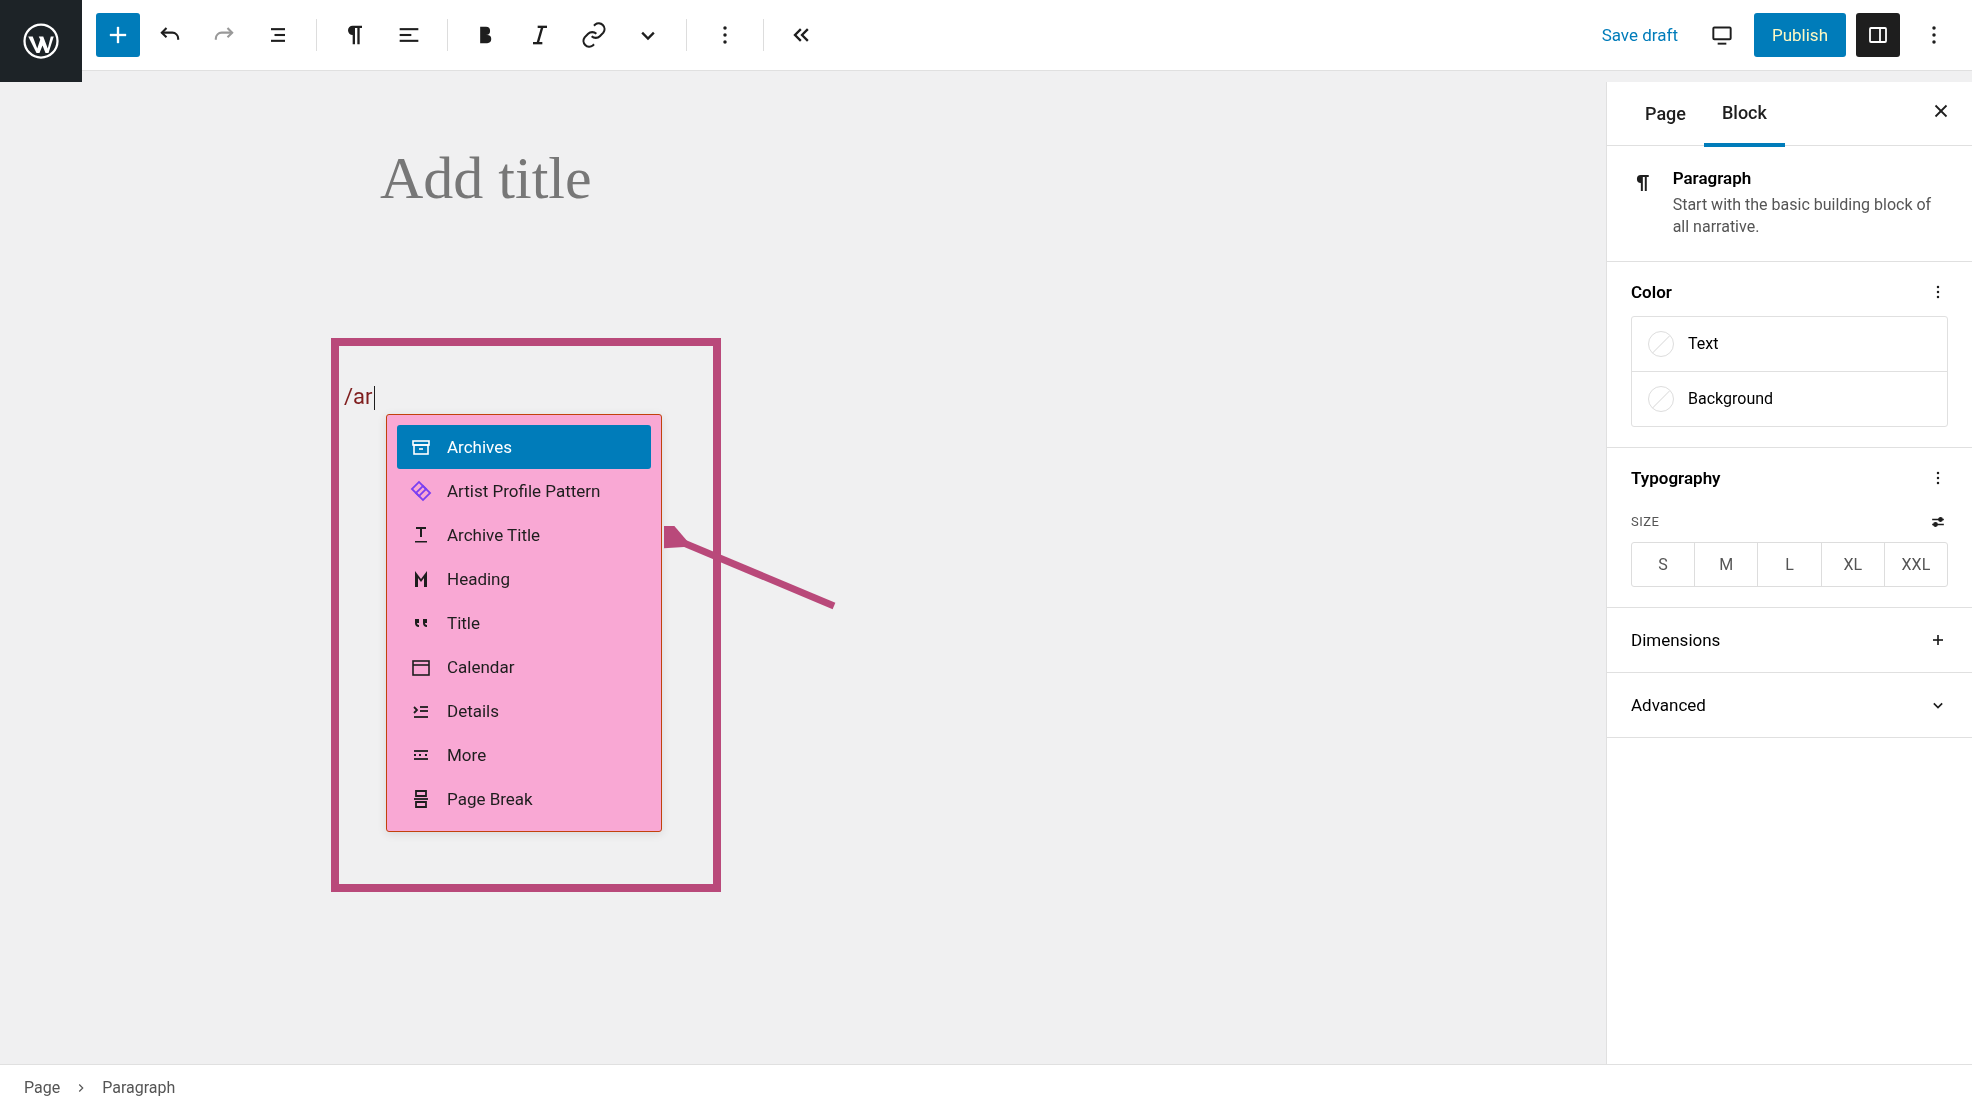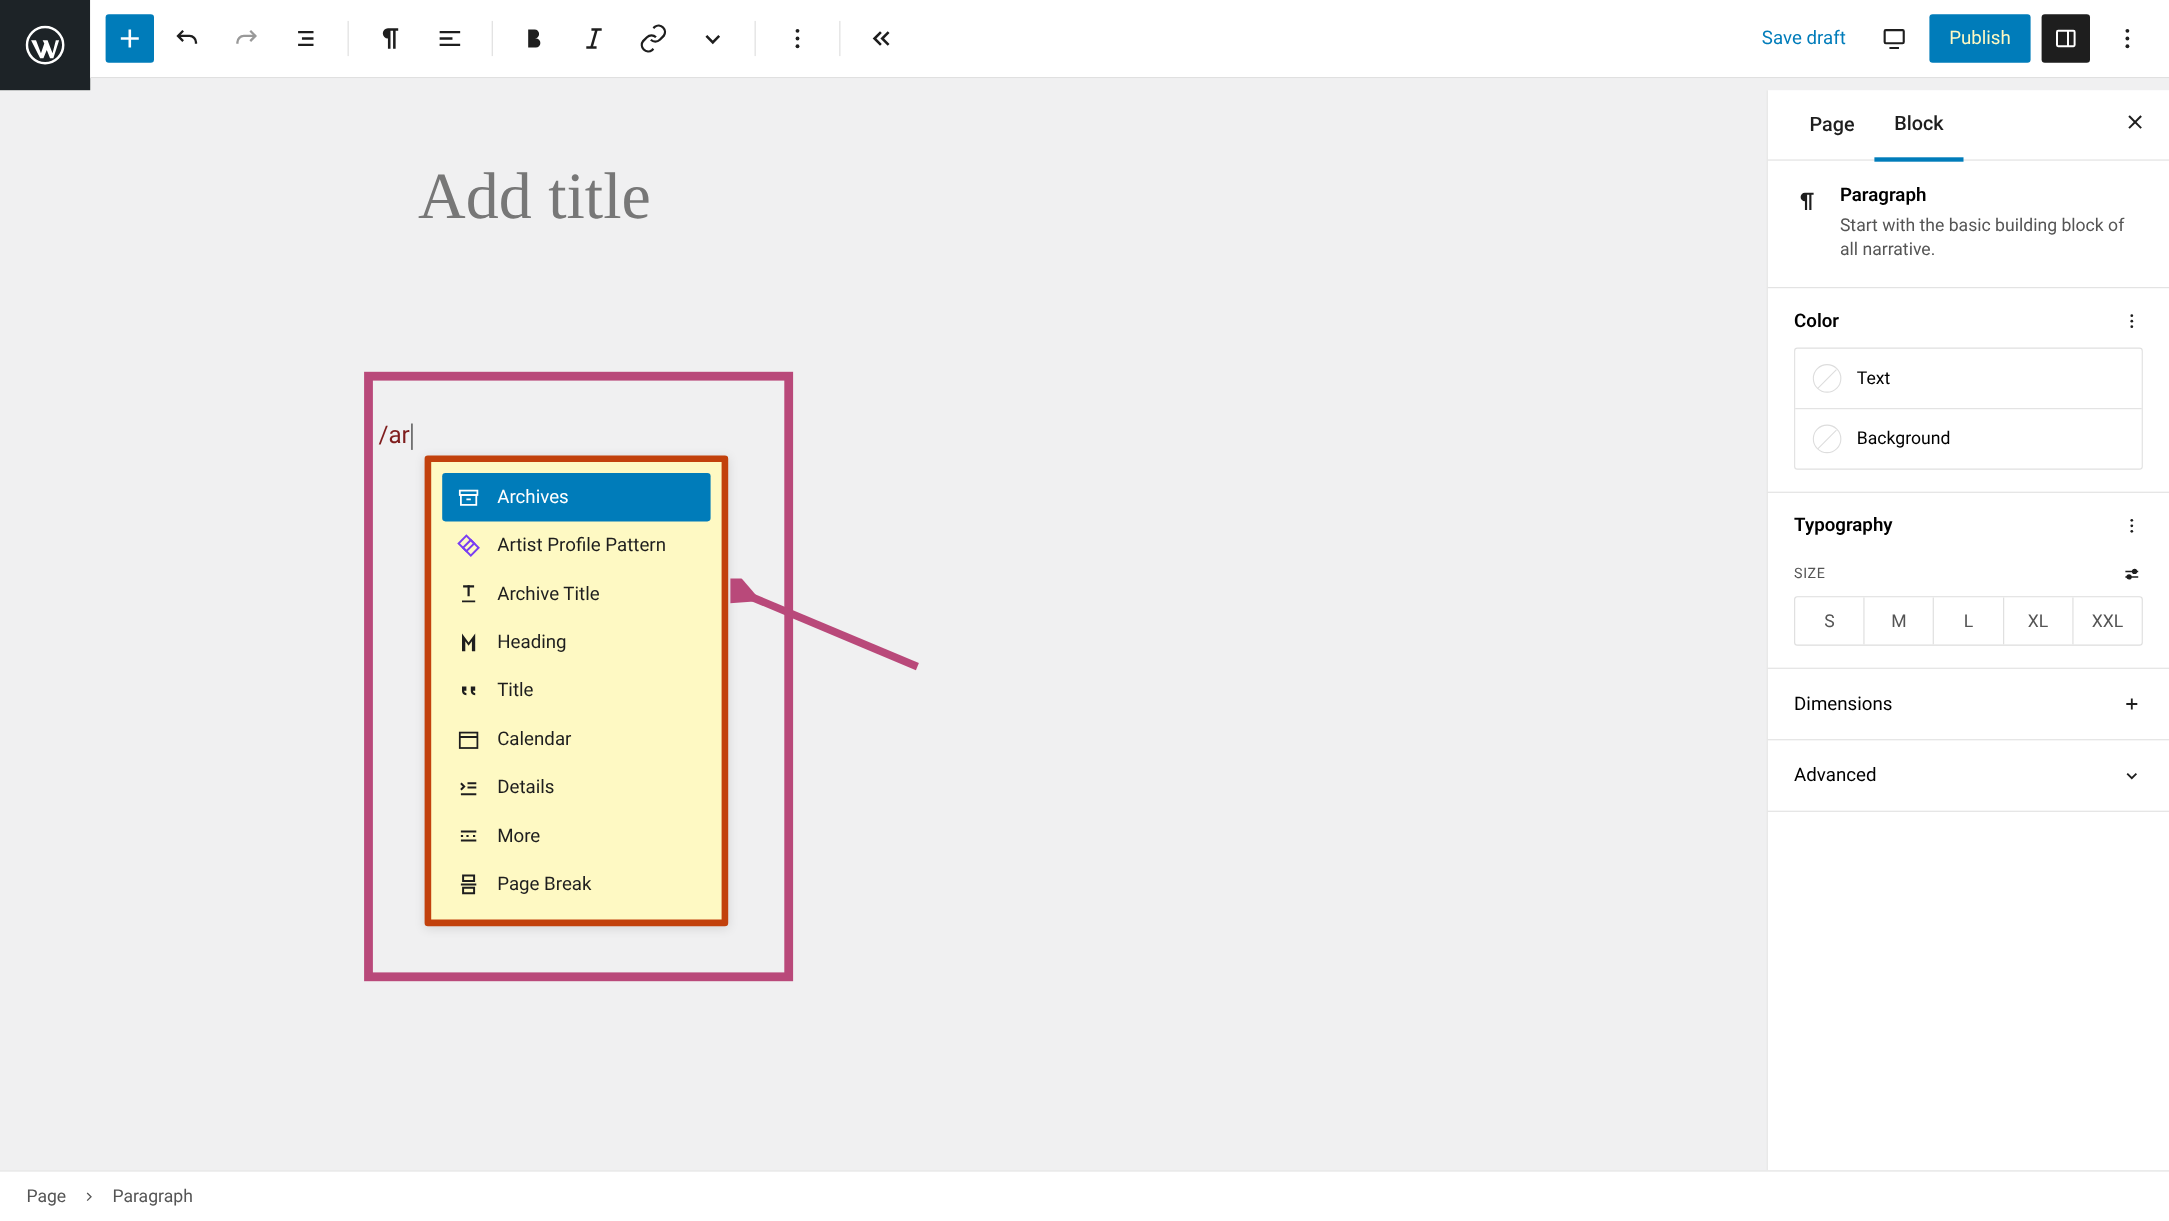--- a/index.html
+++ b/index.html
@@ -21,21 +21,21 @@
 .settings-toggle { background: #1e1e1e; color: #fff; width: 44px; height: 44px; display: flex; align-items: center; justify-content: center; border-radius: 3px; }
 .preview-btn { width: 44px; height: 44px; display: flex; align-items: center; justify-content: center; }
 
 
 .editor-canvas { position: absolute; top: 82px; left: 0; right: 366px; bottom: 46px; overflow: hidden; }
 .title-area { position: absolute; top: 62px; left: 356px; font-family: Georgia, serif; font-size: 60px; color: #777; margin-left: 24px; }
 .highlight-box { position: absolute; top: 256px; left: 331px; width: 390px; height: 554px; border: 8px solid #b9497a; }
 .slash-input { position: absolute; top: 302px; left: 344px; font-size: 22px; color: #7f1d1d; }
 .cursor-blink { display: inline-block; width: 1px; height: 24px; background: #1e1e1e; vertical-align: middle; margin-left: 1px; }
 
-.suggest-popup { position: absolute; top: 332px; left: 386px; width: 276px; background: #fef9c3; border: 6px solid #c2410c; border-radius: 3px; box-shadow: 0 2px 10px rgba(0,0,0,.1); padding: 10px; }
+.suggest-popup { position: absolute; top: 332px; left: 386px; width: 276px; background: #f9a8d4; border: 1px solid #c2410c; border-radius: 3px; box-shadow: 0 2px 10px rgba(0,0,0,.1); padding: 10px; }
 .suggest-item { display: flex; align-items: center; gap: 14px; padding: 10px 12px; font-size: 17px; color: #1e1e1e; border-radius: 3px; cursor: pointer; }
 .suggest-item.active { background: #007cba; color: #fff; }
 .suggest-item .s-icon { width: 24px; height: 24px; display: flex; align-items: center; justify-content: center; }
 .suggest-item .s-icon svg { width: 24px; height: 24px; }
 
 .arrow-callout { position: absolute; top: 444px; left: 664px; transform: rotate(0deg); }
 
 
 .sidebar { position: absolute; top: 82px; right: 0; width: 366px; bottom: 46px; background: #fff; border-left: 1px solid #e0e0e0; }
 .sidebar-tabs { display: flex; align-items: center; border-bottom: 1px solid #e0e0e0; padding: 0 20px; height: 64px; position: relative; }

